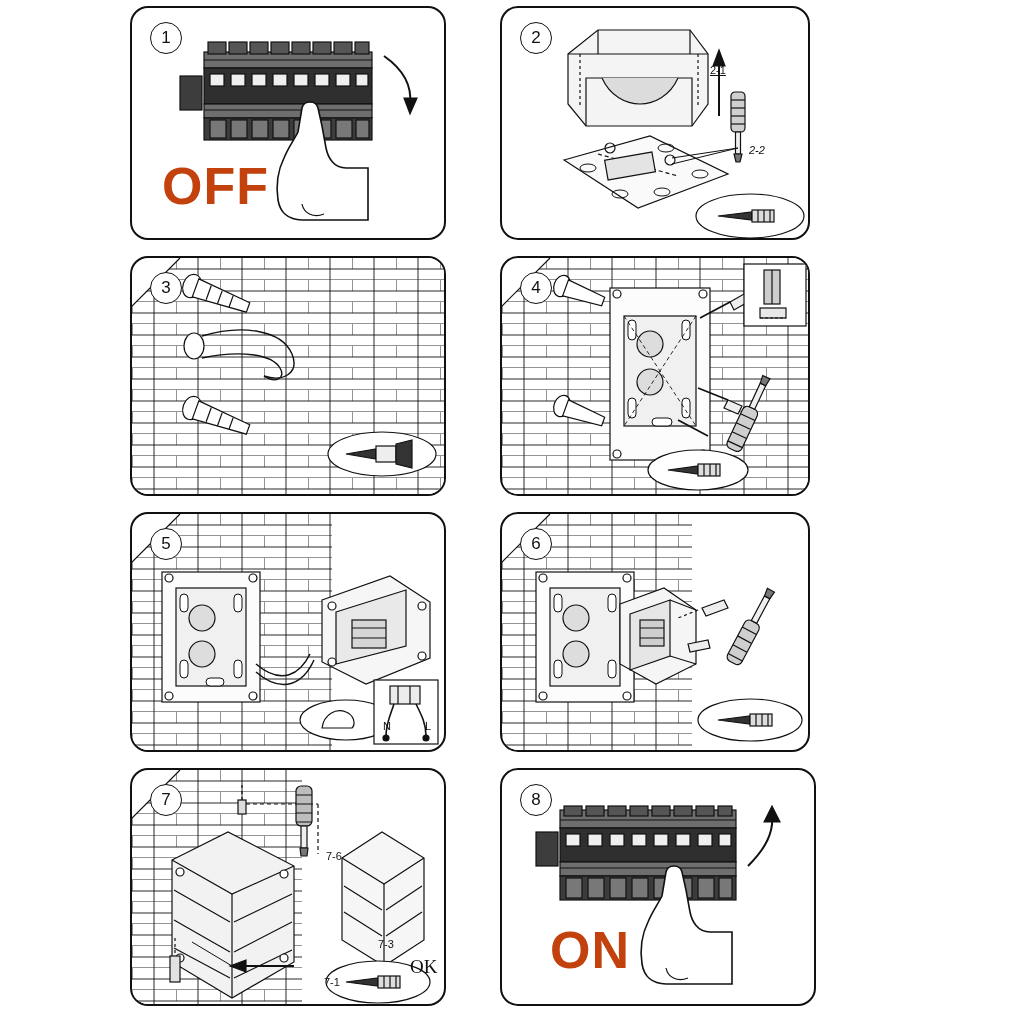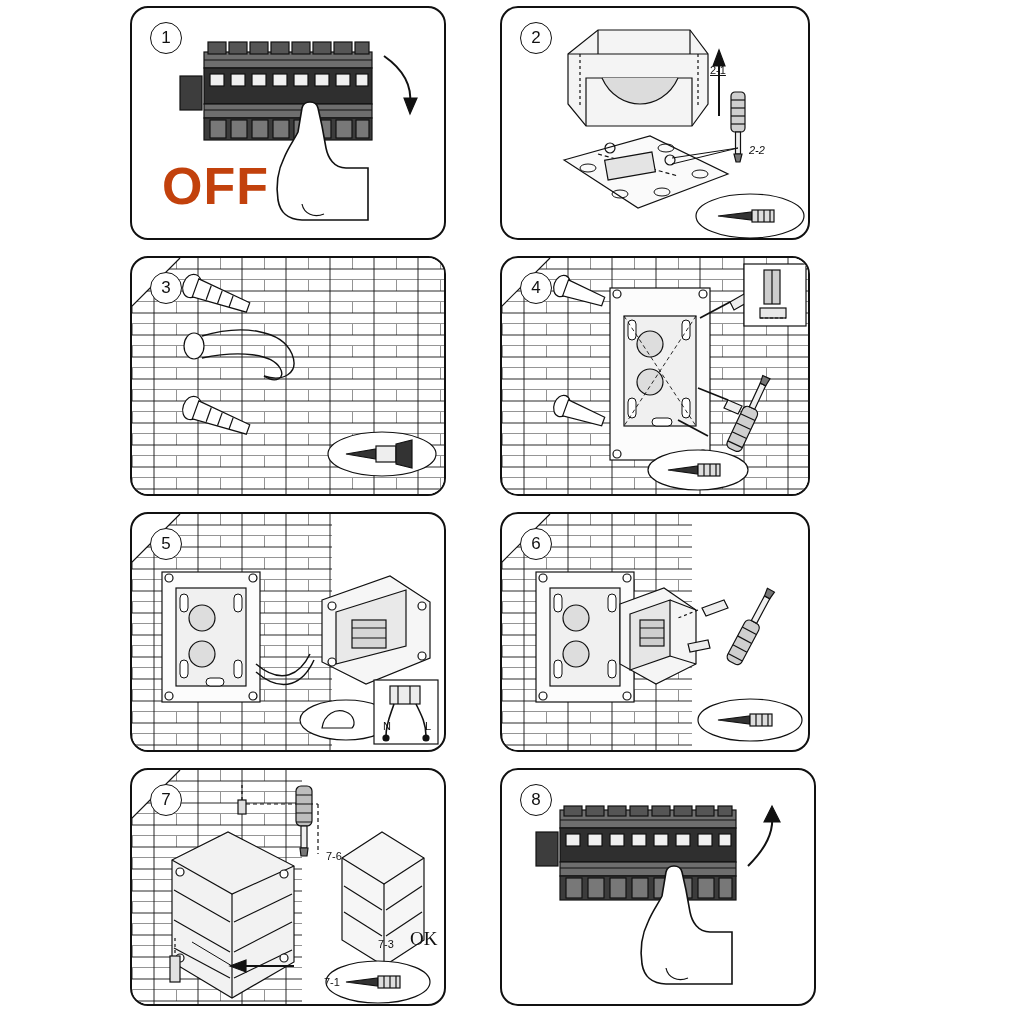--- a/index.html
+++ b/index.html
@@ -35,21 +35,21 @@
     letter-spacing:1px;
     color:#c2410c;
     z-index:5;
   }
   .callout{
     position:absolute;
     font-size:11px;
     color:#111;
     z-index:6;
   }
-  .ok-word{position:absolute;font-size:19px;color:#111;z-index:6;font-family:"Liberation Serif",serif;}
+  .ok-word{position:absolute;font-size:19px;color:#111;z-index:6;font-family:"Liberation Serif",serif;margin-top:28px;}
   svg{display:block;}
   .nl-lab{position:absolute;font-size:11px;color:#111;}
 </style>
 </head>
 <body>
 
 <div class="sheet">
 
   <div class="panel" style="left:130px;top:6px;width:316px;height:234px;">
     <div class="step-badge">1</div>
@@ -486,20 +486,21 @@
           <line x1="38" y1="-6" x2="38" y2="6"></line>
             <line x1="44" y1="-6" x2="44" y2="6"></line>
           <line x1="50" y1="-6" x2="50" y2="6"></line>
         </g>
       </g>
     </svg>
   </div>
 
   <div class="panel" style="left:500px;top:768px;width:316px;height:238px;">
     <div class="step-badge">8</div>
+    <div class="big-word" style="left:48px;top:150px;">ON</div>
 
     <svg width="316" height="238" viewBox="0 0 316 238">
       <g stroke="#111" fill="none" stroke-width="1.2">
         <rect x="34" y="62" width="22" height="34" fill="#3d3d3d" stroke="#111"></rect>
         <g transform="translate(58,40)">
           <rect x="0" y="0" width="176" height="18" fill="#6e6e6e"></rect>
           <rect x="0" y="18" width="176" height="34" fill="#2f2f2f"></rect>
           <rect x="0" y="52" width="176" height="14" fill="#6e6e6e"></rect>
           <rect x="0" y="66" width="176" height="24" fill="#3c3c3c"></rect>
           <g fill="#555" stroke="#111">

